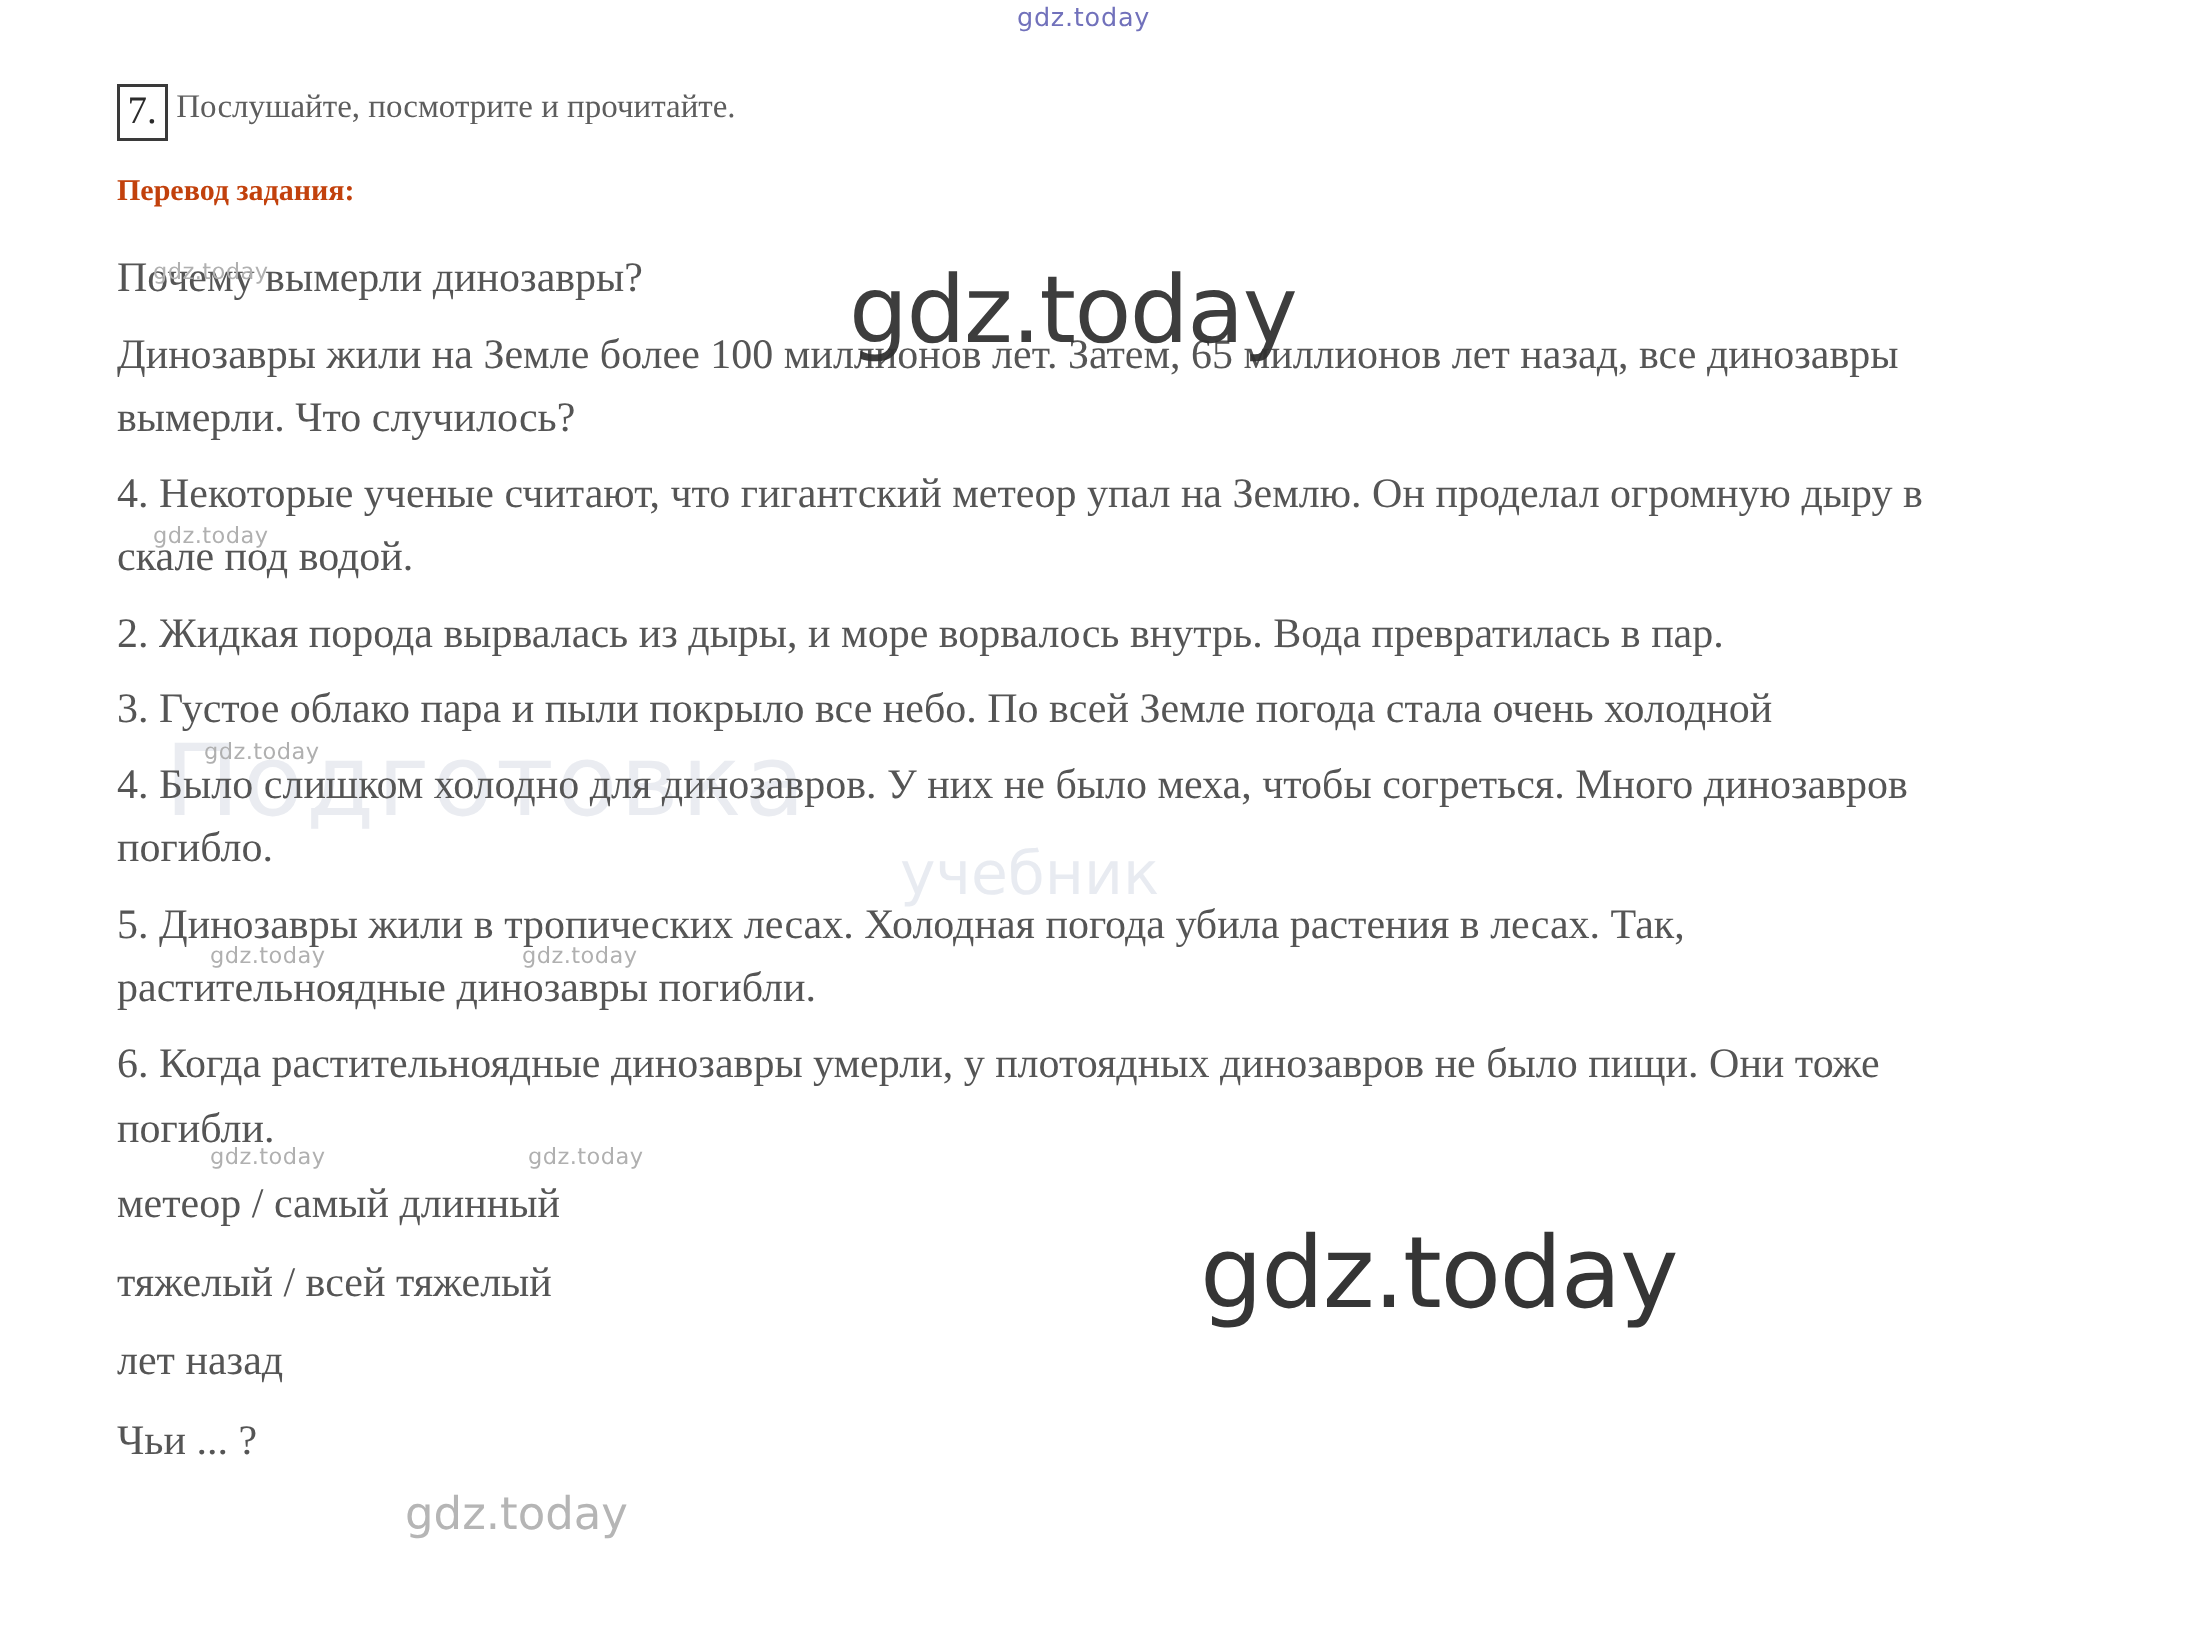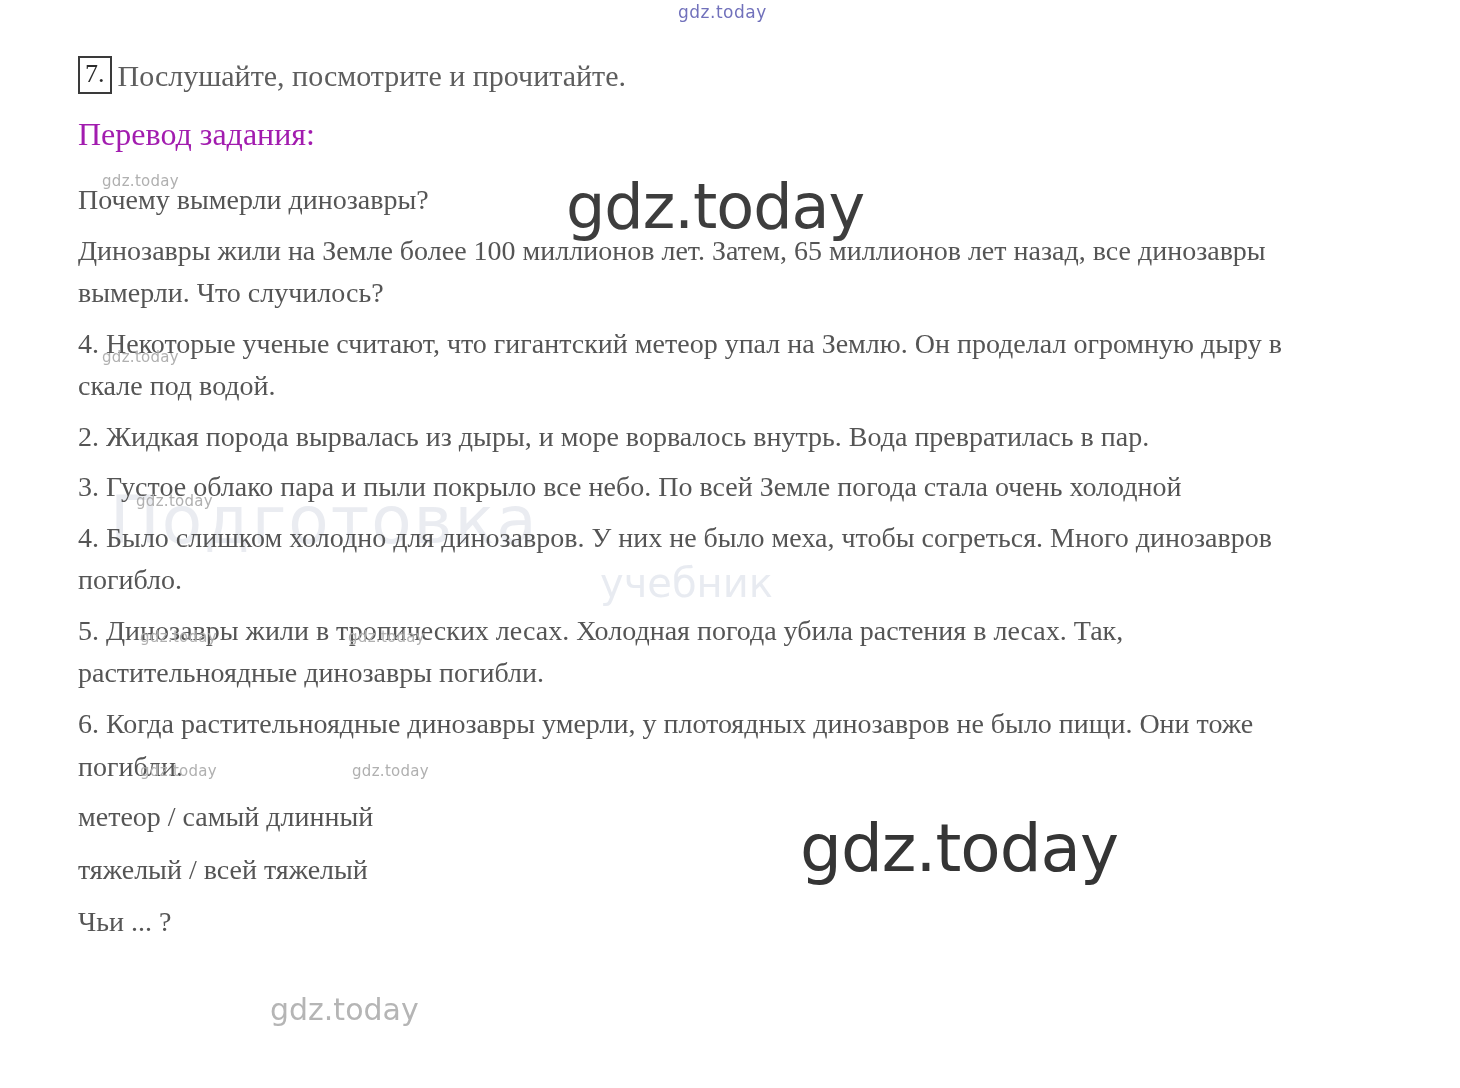--- a/index.html
+++ b/index.html
@@ -45,31 +45,31 @@
   .task-num {
     border: 2px solid #3a3a3a;
     font-family: "Liberation Serif", serif;
     font-size: 26px;
     line-height: 1;
     padding: 3px 5px 5px 5px;
     color: #2b2b2b;
     background: #fff;
   }
   .task-text {
-    font-size: 30px;
+    font-size: 22px;
     line-height: 1.1;
     color: #5d5d5d;
     padding-top: 3px;
   }
 
   .section-title {
     font-family: "Liberation Serif", serif;
-    font-weight: normal;
-    font-size: 32px;
-    color: #a21caf;
+    font-weight: bold;
+    font-size: 20px;
+    color: #c2410c;
     margin: 0 0 26px 0;
   }
 
   .para {
     font-size: 28px;
     line-height: 1.52;
     color: #555555;
     margin: 0 0 8px 0;
     max-width: 1250px;
   }
@@ -155,20 +155,21 @@
     <p class="para">2. Жидкая порода вырвалась из дыры, и море ворвалось внутрь. Вода превратилась в пар.</p>
     <p class="para">3. Густое облако пара и пыли покрыло все небо. По всей Земле погода стала очень холодной</p>
     <p class="para">4. Было слишком холодно для динозавров. У них не было меха, чтобы согреться. Много динозавров погибло.</p>
     <p class="para">5. Динозавры жили в тропических лесах. Холодная погода убила растения в лесах. Так, растительноядные динозавры погибли.</p>
     <p class="para">6. Когда растительноядные динозавры умерли, у плотоядных динозавров не было пищи. Они тоже погибли.</p>
   </div>
 
   <div class="phrases">
     <p class="para">метеор / самый длинный</p>
     <p class="para">тяжелый / всей тяжелый</p>
+    <p class="para">лет назад</p>
     <p class="para">Чьи ... ?</p>
   </div>
 
 </div>
 
 <div class="wm wm-sm" style="left:102px; top:172px;">gdz.today</div>
 <div class="wm wm-big" style="left:566px; top:170px;">gdz.today</div>
 <div class="wm wm-sm" style="left:102px; top:348px;">gdz.today</div>
 <div class="wm wm-sm" style="left:136px; top:492px;">gdz.today</div>
 <div class="wm wm-sm" style="left:140px; top:628px;">gdz.today</div>

